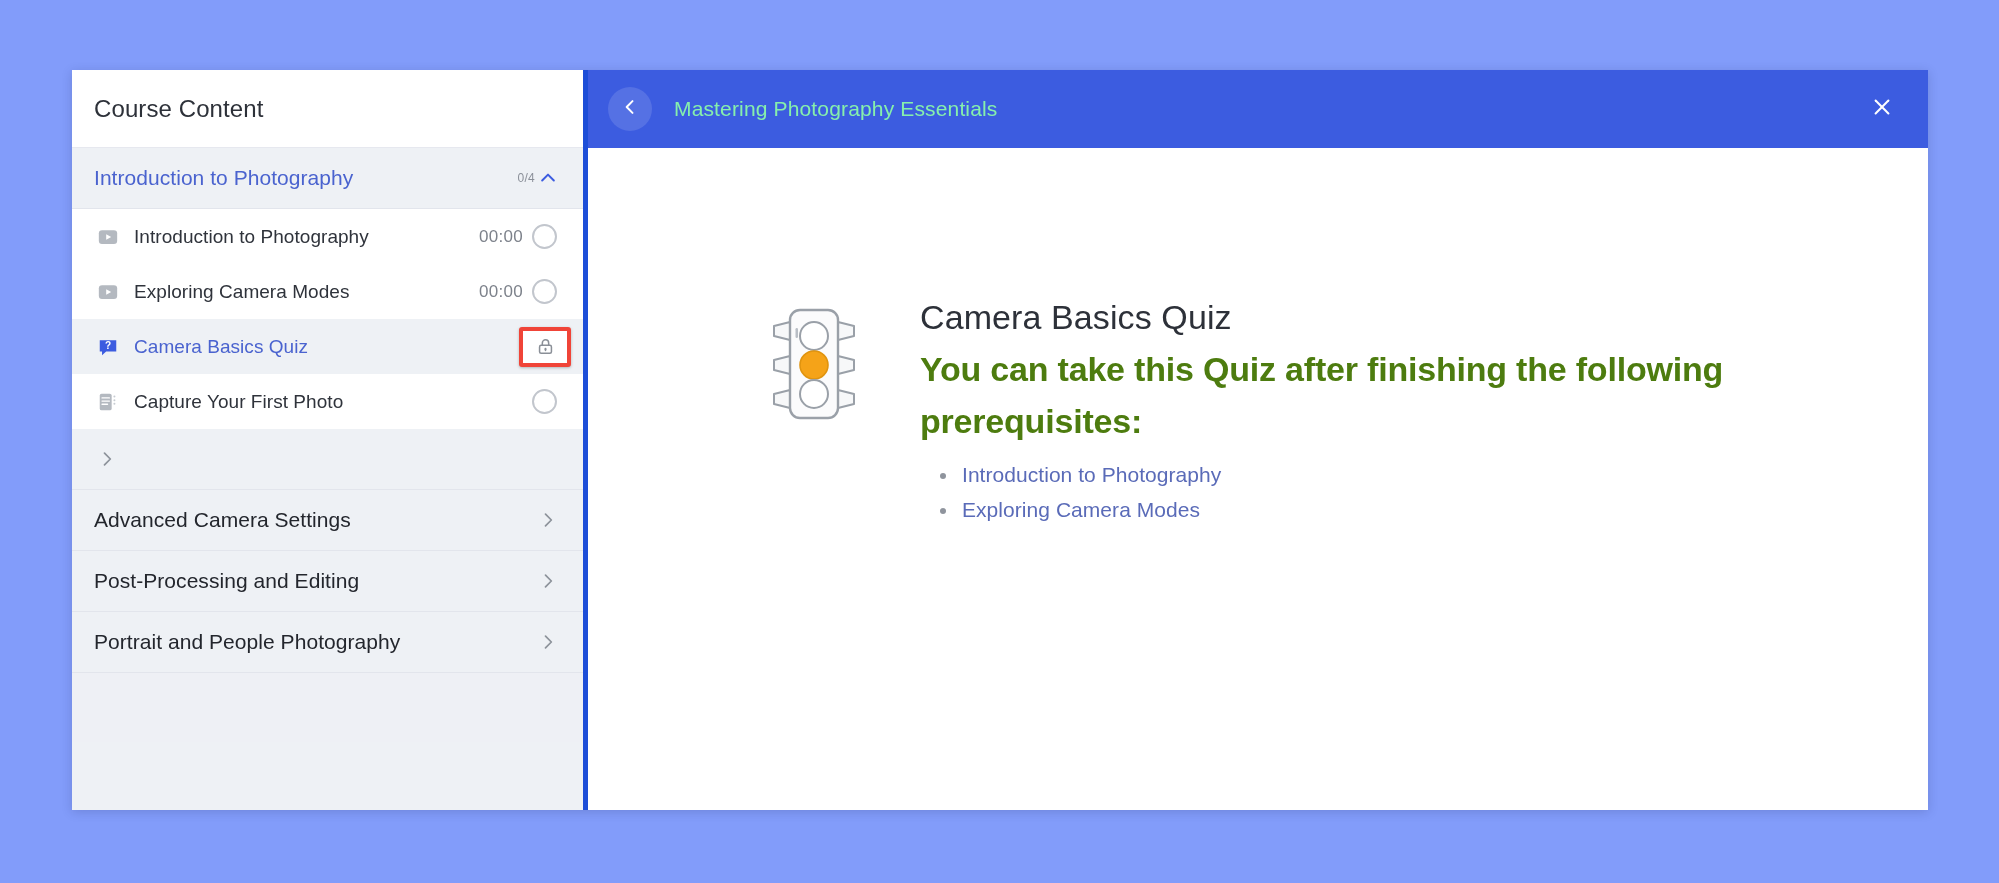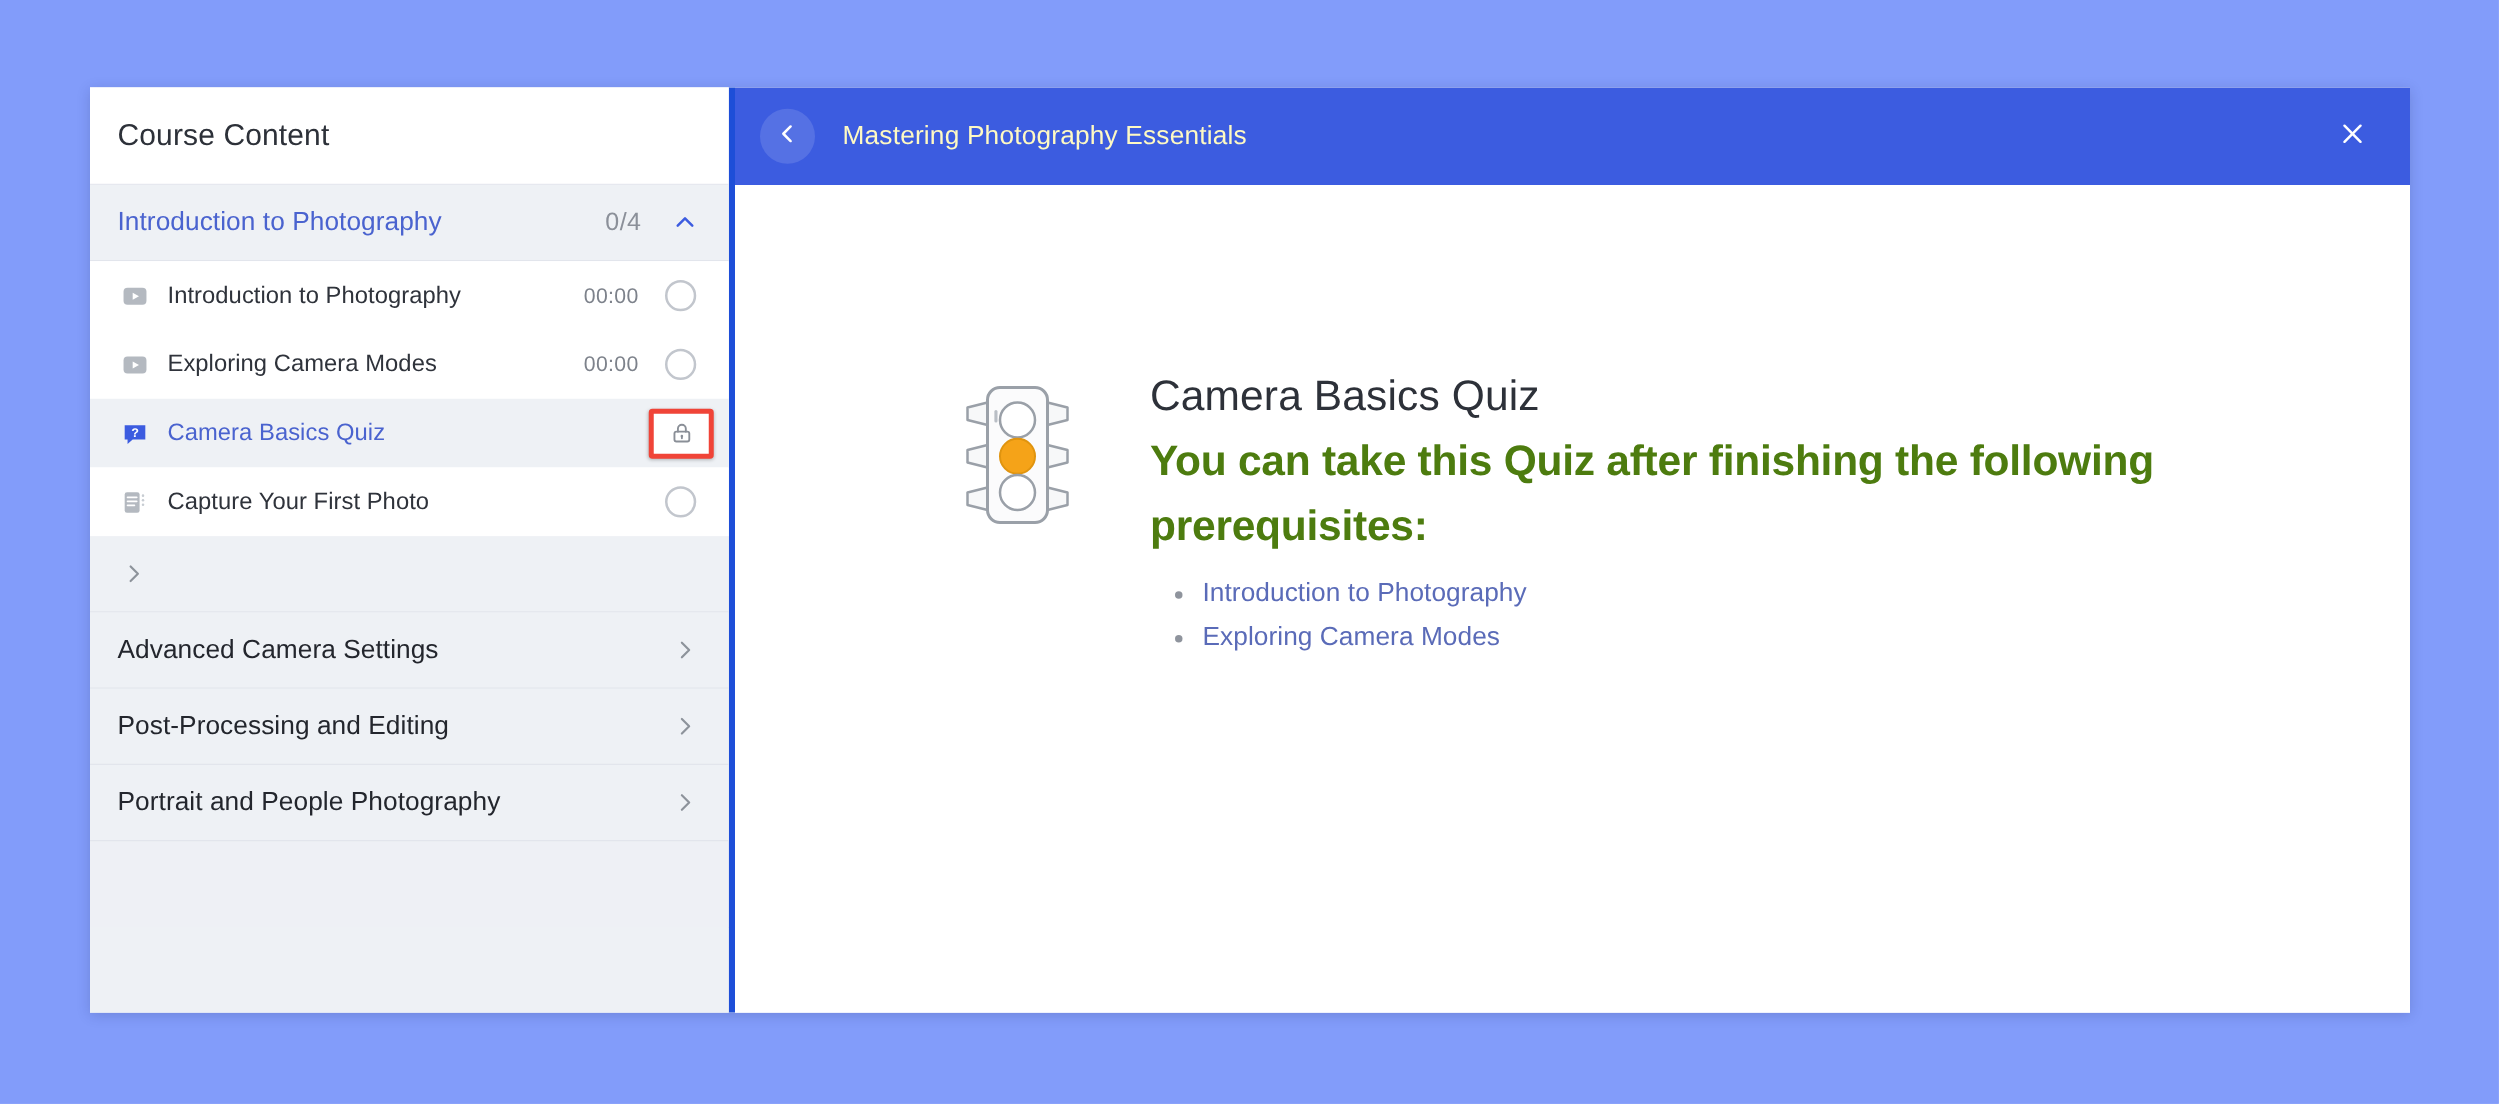--- a/index.html
+++ b/index.html
@@ -55,23 +55,23 @@
   }
   .section-head.expanded { background: #eef1f5; }
   .section-name {
     flex: 1 1 auto;
     font-size: 21px;
     color: #23262d;
     letter-spacing: .05px;
   }
   .section-head.expanded .section-name { color: #4a63cf; }
   .section-count {
-    font-size: 20px;
+    font-size: 12px;
     color: #8b9099;
-    margin-right: 22px;
+    margin-right: 0;
     letter-spacing: .3px;
   }
   .chev {
     width: 26px; height: 26px;
     display: flex; align-items: center; justify-content: center;
     flex: 0 0 26px;
   }
   .chev svg { display: block; }
 
   
@@ -94,21 +94,21 @@
   .lesson-label {
     flex: 1 1 auto;
     font-size: 19px;
     color: #2f333b;
     letter-spacing: .05px;
   }
   .lesson.selected .lesson-label { color: #4a63cf; }
   .lesson-time {
     font-size: 17px;
     color: #7d828b;
-    margin-right: 16px;
+    margin-right: 4px;
     letter-spacing: .3px;
   }
   .lesson-status {
     width: 34px; height: 34px;
     flex: 0 0 34px;
     display: flex; align-items: center; justify-content: center;
     position: relative;
   }
   .status-circle {
     width: 25px; height: 25px;
@@ -149,21 +149,21 @@
     flex: 0 0 44px;
     border-radius: 50%;
     background: rgba(255,255,255,0.13);
     display: flex; align-items: center; justify-content: center;
     cursor: pointer;
     margin-right: 22px;
   }
   .main-title {
     flex: 1 1 auto;
     font-size: 21px;
-    color: #fef9c3;
+    color: #86efac;
     letter-spacing: .15px;
   }
   .close-btn {
     width: 40px; height: 40px;
     flex: 0 0 40px;
     display: flex; align-items: center; justify-content: center;
     cursor: pointer;
   }
 
   .main-body {

